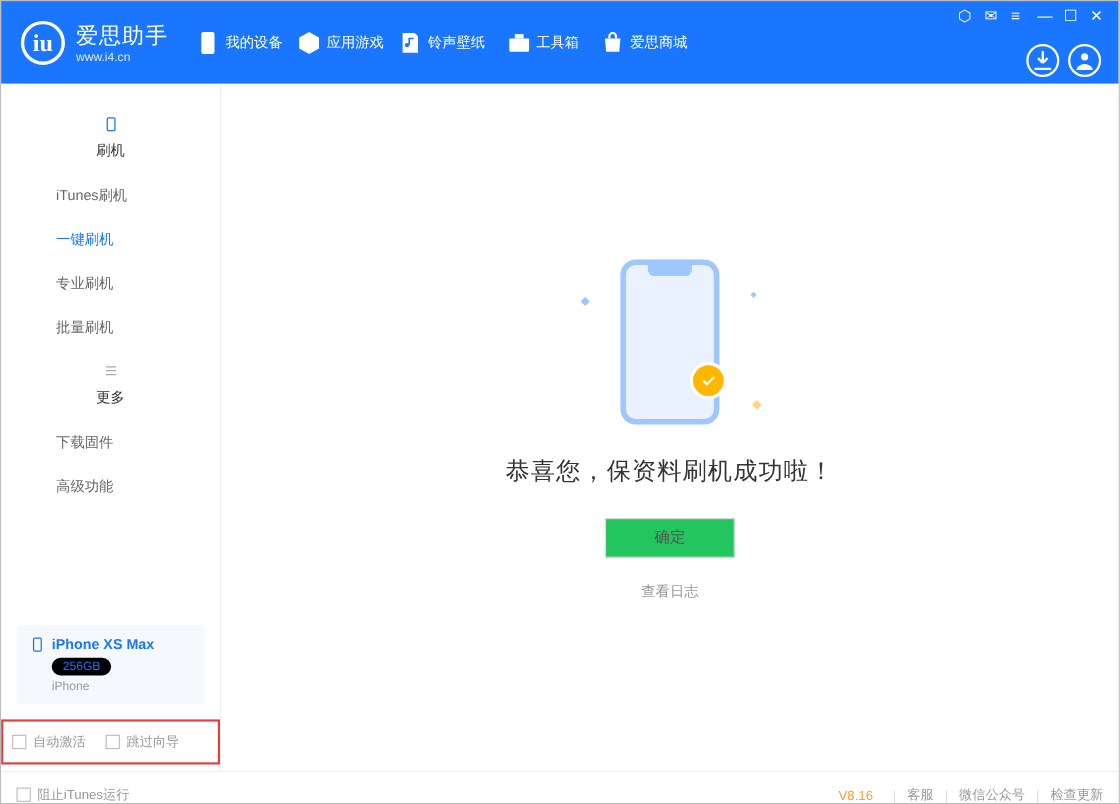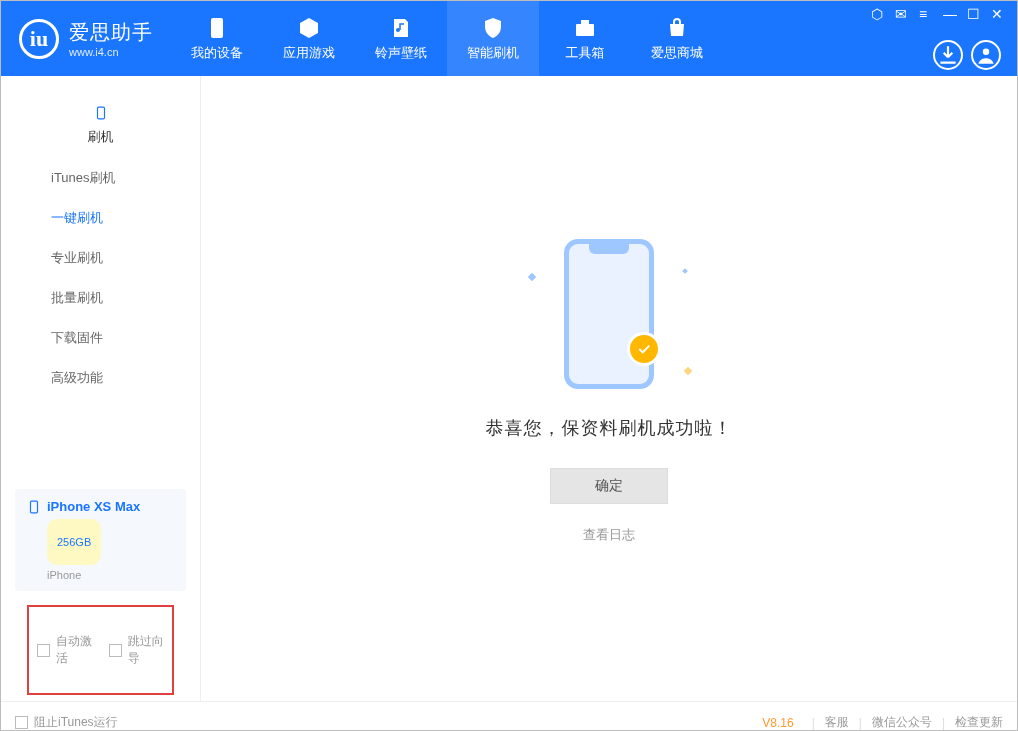--- a/index.html
+++ b/index.html
@@ -7,58 +7,58 @@
 
 
 .header { background: #1a75ff; height: 75px; display: flex; align-items: center; color: #fff; position: relative; }
 .logo-area { display: flex; align-items: center; padding: 0 18px; }
 .logo-circle { width: 40px; height: 40px; border: 3px solid #fff; border-radius: 50%; display: flex; align-items: center; justify-content: center; font-weight: bold; font-size: 22px; position: relative; font-family: Liberation Serif, serif; }
 .logo-circle::before { content: ""; position: absolute; width: 36px; height: 36px; border-right: 3px solid rgba(255,255,255,0.4); border-radius: 50%; right: -3px; }
 .logo-text { margin-left: 10px; }
 .logo-text .main { font-size: 20px; font-weight: 500; letter-spacing: 1px; }
 .logo-text .sub { font-size: 11px; opacity: .85; }
 .tabs { display: flex; height: 100%; align-items: stretch; }
-.tab { width: 92px; display: flex; flex-direction: column; align-items: center; justify-content: center; gap: 4px; font-size: 13px; cursor: pointer; }
+.tab { width: 92px; display: flex; flex-direction: row; align-items: center; justify-content: center; gap: 4px; font-size: 13px; cursor: pointer; }
 .tab.active { background: rgba(255,255,255,0.12); }
 .tab .ico { width: 24px; height: 24px; fill: #fff; }
 .header-right { position: absolute; right: 12px; top: 0; height: 100%; display: flex; flex-direction: column; align-items: flex-end; justify-content: space-between; padding: 6px 0; }
 .win-controls { display: flex; gap: 10px; align-items: center; }
 .win-controls svg, .win-controls .glyph { width: 14px; height: 14px; fill: #fff; stroke: #fff; }
 .win-controls .glyph { font-size: 14px; line-height: 14px; color: #fff; cursor: pointer; }
 .header-circles { display: flex; gap: 8px; margin-right: 4px; }
 .circle-btn { width: 30px; height: 30px; border: 2px solid #fff; border-radius: 50%; display: flex; align-items: center; justify-content: center; fill: #fff; cursor: pointer; }
 
 
 .body { display: flex; height: 625px; }
 .sidebar { width: 200px; border-right: 1px solid #eee; display: flex; flex-direction: column; padding-top: 18px; font-size: 13px; color: #555; }
 .side-section .sec-head { display: flex; align-items: center; gap: 8px; padding: 12px 20px; font-weight: 500; color: #333; flex-direction: column; }
 .side-item { padding: 11px 12px 11px 50px; cursor: pointer; color: #666; }
 .side-item.active { color: #1a75ff; }
 .sidebar-flex { flex: 1; }
 .mode-row { background: #f5f9fe; margin: 0 14px 8px; padding: 10px 12px; border-radius: 3px; display: flex; align-items: center; gap: 8px; color: #555; }
 .device-row { background: #f5f9fe; margin: 0 14px 8px; padding: 10px 12px; border-radius: 3px; }
 .device-row .name { color: #1a75ff; font-weight: 600; font-size: 13px; display: flex; align-items: center; gap: 6px; }
-.device-row .storage { display: inline-block; margin-top: 5px; margin-left: 20px; color: #1a75ff; background: #fef9c3; border-radius: 10px; padding: 17px 10px; font-size: 11px; }
+.device-row .storage { display: inline-block; margin-top: 5px; margin-left: 20px; color: #1a75ff; background: #000000; border-radius: 10px; padding: 2px 10px; font-size: 11px; }
 .device-row .type { margin-left: 20px; margin-top: 4px; font-size: 11px; color: #999; }
-.check-row { border: 2px solid #e04040; margin: 6px 26px; padding: 26px 8px; display: flex; align-items: center; gap: 6px; font-size: 12px; color: #999; }
+.check-row { border: 2px solid #e04040; margin: 6px 0; padding: 10px 8px; display: flex; align-items: center; gap: 6px; font-size: 12px; color: #999; }
 .chkbox { width: 13px; height: 13px; border: 1px solid #bbb; display: inline-block; flex-shrink: 0; }
 
 
 .main { flex: 1; display: flex; flex-direction: column; align-items: center; justify-content: center; position: relative; }
 .phone-illus { position: relative; width: 180px; height: 160px; display: flex; align-items: center; justify-content: center; }
 .phone-frame { width: 90px; height: 150px; border: 5px solid #9ec6ff; border-radius: 14px; background: #eaf2ff; position: relative; }
 .phone-notch { width: 40px; height: 10px; background: #9ec6ff; border-radius: 0 0 6px 6px; position: absolute; top: 0; left: 50%; transform: translateX(-50%); }
 .check-badge { width: 34px; height: 34px; background: #ffb700; border: 3px solid #fff; border-radius: 50%; position: absolute; right: 38px; bottom: 28px; display: flex; align-items: center; justify-content: center; }
 .check-badge svg { width: 16px; height: 16px; fill: #fff; }
 .sparkle { position: absolute; width: 6px; height: 6px; background: #9ec6ff; transform: rotate(45deg); }
 .sparkle.s1 { left: 10px; top: 40px; }
 .sparkle.s2 { right: 12px; top: 35px; width: 4px; height: 4px; }
 .sparkle.s3 { right: 8px; bottom: 20px; background: #ffd37a; }
-.success-msg { font-size: 18px; color: #333; margin-top: 22px; letter-spacing: 1px; }
-.ok-btn { margin-top: 28px; padding: 8px 44px; border: 1px solid #ddd; background: #e5e5e5; font-size: 14px; color: #555; cursor: pointer; }
+.success-msg { font-size: 22px; color: #333; margin-top: 22px; letter-spacing: 1px; }
+.ok-btn { margin-top: 28px; padding: 8px 44px; border: 1px solid #ddd; background: #22c55e; font-size: 14px; color: #555; cursor: pointer; }
 .log-link { margin-top: 22px; font-size: 13px; color: #999; cursor: pointer; }
 
 
 .footer { height: 42px; border-top: 1px solid #eee; display: flex; align-items: center; padding: 0 14px; font-size: 12px; color: #999; }
 .footer .left { display: flex; align-items: center; gap: 6px; }
 .footer .spacer { flex: 1; }
 .footer .ver { color: #ff9a2e; margin-right: 8px; }
 .footer a { color: #999; text-decoration: none; cursor: pointer; }
 .footer .sep { margin: 0 10px; color: #ddd; }
 </style>
@@ -87,26 +87,20 @@
       <span>应用游戏</span>
     </div>
     <div class="tab">
       <svg class="ico" viewBox="0 0 24 24">
           <path d="M5 3h11l3 3v15H5z"></path>
           <path d="M11 14a2 2 0 11-4 0 2 2 0 014 0z" fill="#1a75ff"></path>
           <path d="M11 14V8h4" stroke="#1a75ff" fill="none" stroke-width="1.5"></path>
         </svg>
       <span>铃声壁纸</span>
     </div>
-    <div class="tab active">
-      <svg class="ico" viewBox="0 0 24 24">
-          <path d="M12 2l8 3v6c0 5-3.5 9-8 11-4.5-2-8-6-8-11V5z"></path>
-        </svg>
-      <span>智能刷机</span>
-    </div>
     <div class="tab">
       <svg class="ico" viewBox="0 0 24 24">
           <rect x="3" y="8" width="18" height="12" rx="1"></rect>
           <rect x="8" y="4" width="8" height="4"></rect>
         </svg>
       <span>工具箱</span>
     </div>
     <div class="tab">
       <svg class="ico" viewBox="0 0 24 24">
           <path d="M5 8h14l-1 12H6z"></path>
@@ -148,20 +142,26 @@
             <rect x="6" y="2" width="12" height="20" rx="2" fill="none" stroke="#1a75ff" stroke-width="2"></rect>
           </svg>
         <span>刷机</span>
       </div>
       <div class="side-item">iTunes刷机</div>
       <div class="side-item active">一键刷机</div>
       <div class="side-item">专业刷机</div>
       <div class="side-item">批量刷机</div>
     </div>
     <div class="side-section">
+      <div class="sec-head">
+        <svg width="14" height="14" viewBox="0 0 24 24">
+            <path d="M4 6h16M4 12h16M4 18h16" stroke="#aaa" stroke-width="2"></path>
+          </svg>
+        <span>更多</span>
+      </div>
       <div class="side-item">下载固件</div>
       <div class="side-item">高级功能</div>
     </div>
     <div class="sidebar-flex"></div>
     <div class="device-row">
       <div class="name">
         <svg width="14" height="14" viewBox="0 0 24 24">
             <rect x="6" y="2" width="12" height="20" rx="2" fill="none" stroke="#1a75ff" stroke-width="2"></rect>
           </svg>
         <span>iPhone XS Max</span>

